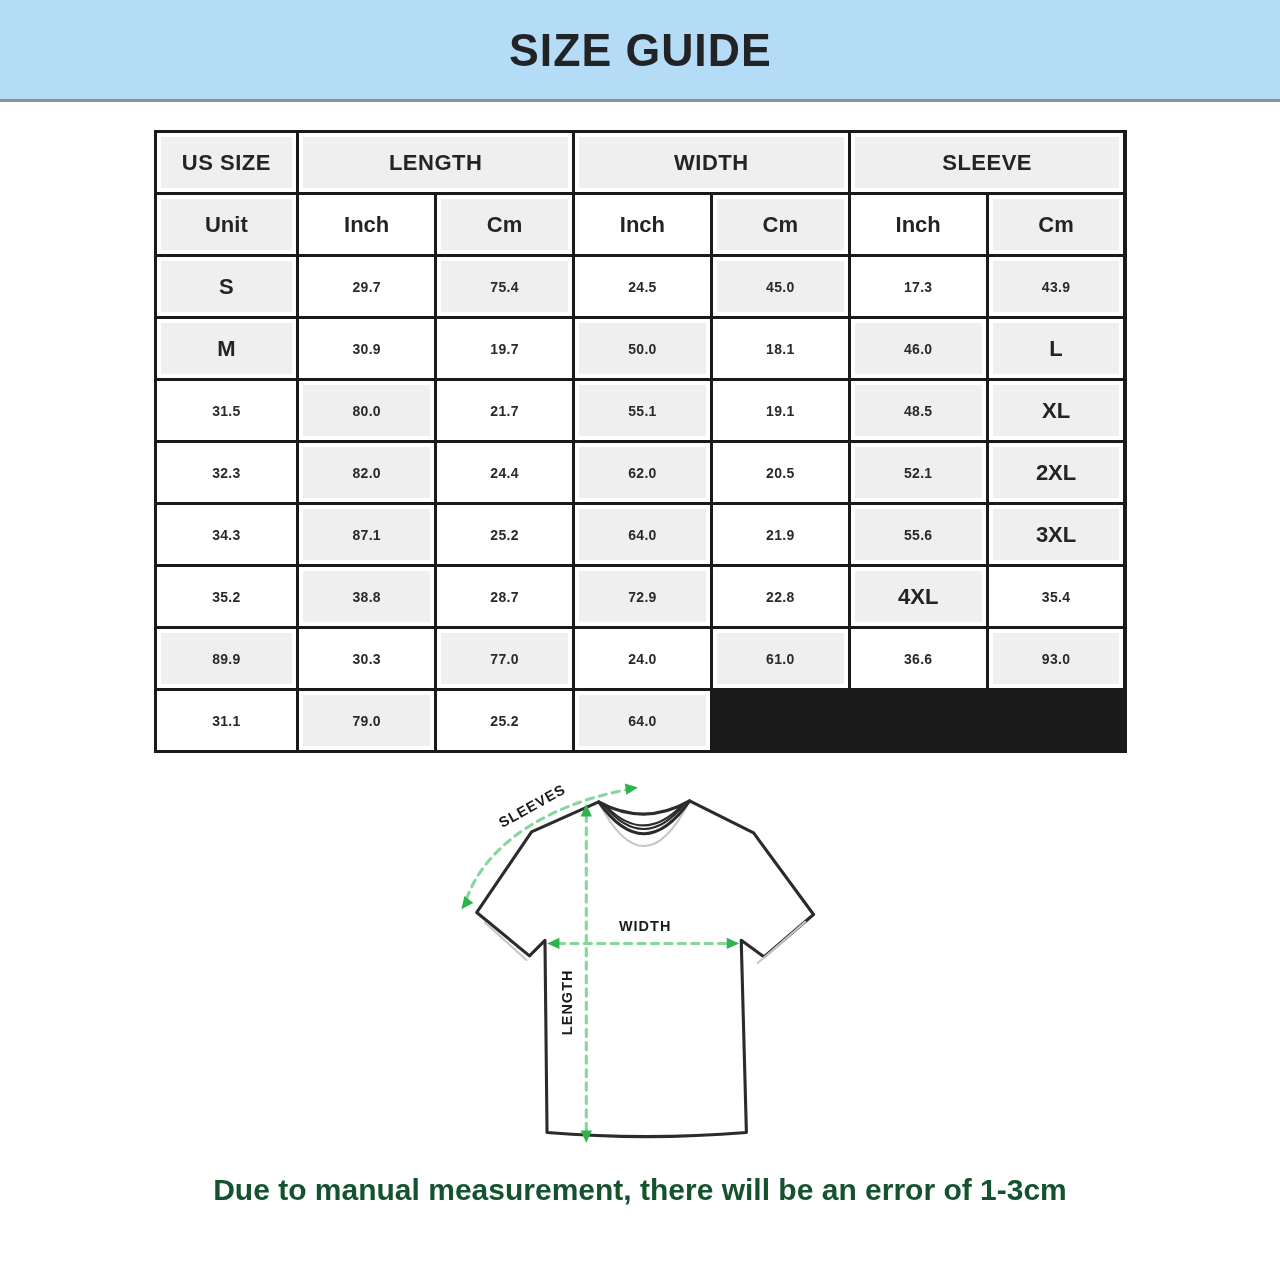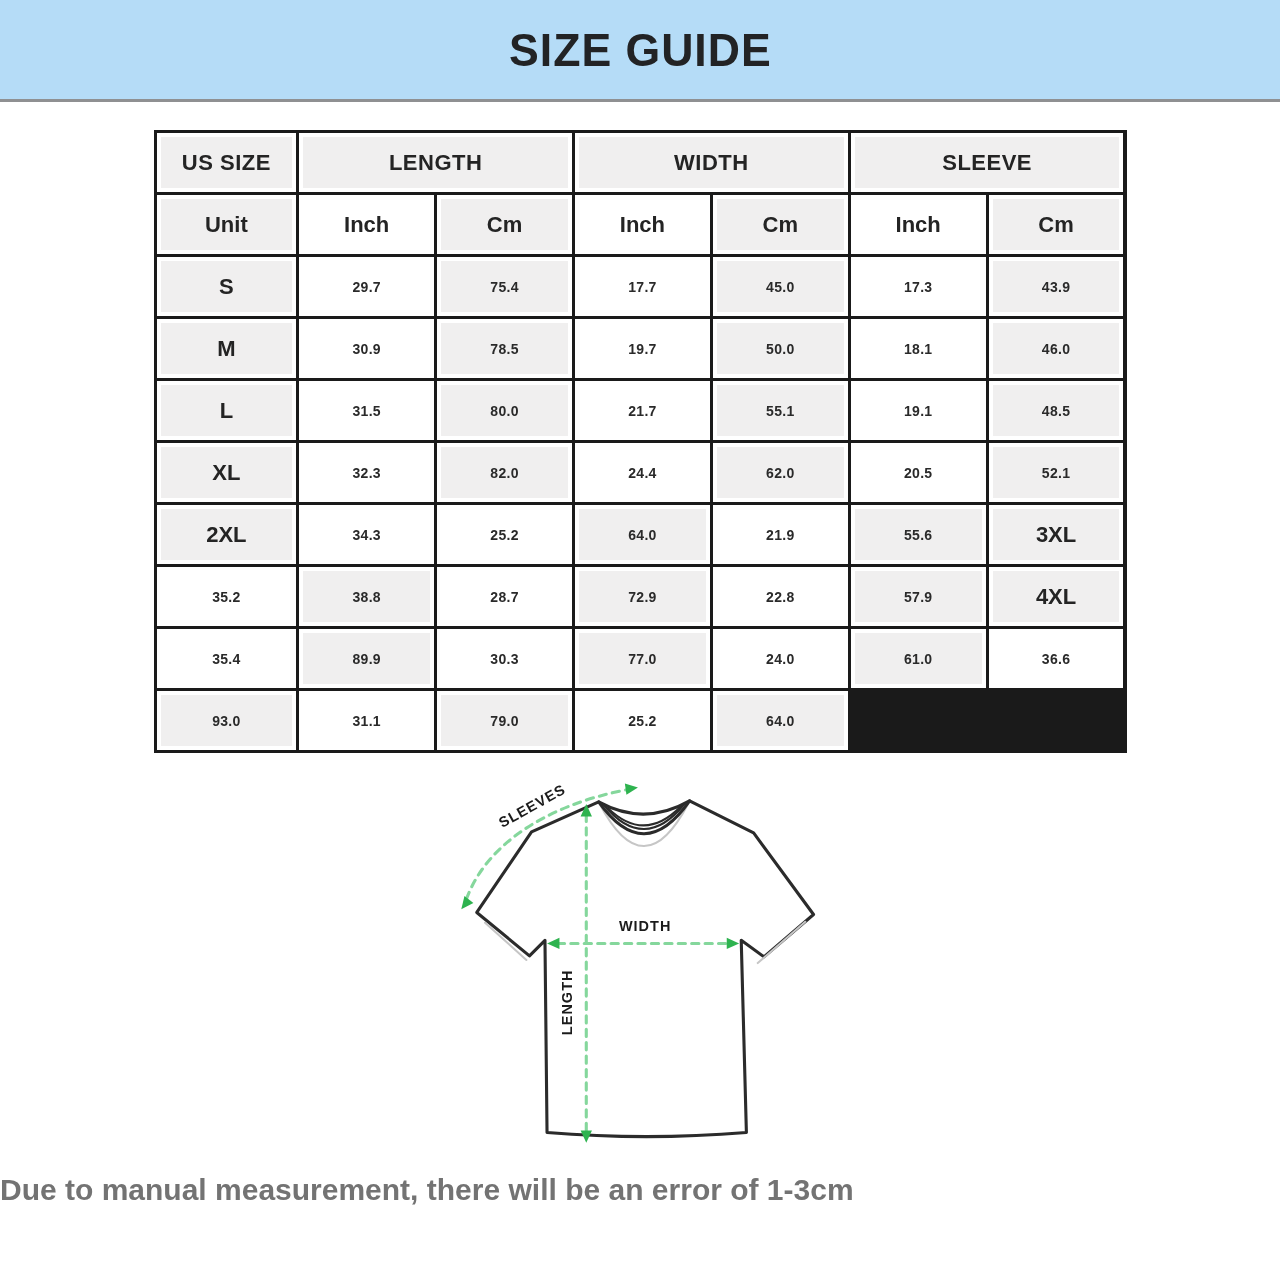--- a/index.html
+++ b/index.html
@@ -61,24 +61,24 @@
   .diagram svg{ display:block; }
   .shirt-line{ fill:#ffffff; stroke:#2b2b2b; stroke-width:3; stroke-linejoin:round; stroke-linecap:round; }
   .collar-line{ fill:none; stroke:#2b2b2b; stroke-linecap:round; }
   .gray-line{ fill:none; stroke:#c6c6c6; stroke-width:2; stroke-linecap:round; }
   .meas-dash{ fill:none; stroke:#85d79c; stroke-width:3; stroke-dasharray:7 6; stroke-linecap:round; }
   .meas-head{ fill:#2eb34f; stroke:none; }
   .diag-label{ font-family:"Liberation Sans",sans-serif; font-size:14px; font-weight:bold; fill:#1b1b1b; letter-spacing:1px; }
   
   .note{
     margin-top:24px;
-    text-align:left;
+    text-align:center;
     font-size:30px;
     font-weight:bold;
-    color:#737373;
+    color:#14532d;
   }
 </style>
 </head>
 <body>
 
 <div class="banner">
   <div class="title">SIZE GUIDE</div>
 </div>
 
 <div class="table-wrap">
@@ -148,21 +148,21 @@
           <span>29.7</span>
         </div>
       </div>
       <div class="cell gray value">
         <div class="fill">
           <span>75.4</span>
         </div>
       </div>
       <div class="cell value">
         <div class="fill">
-          <span>17.7</span>
+          <span>24.5</span>
         </div>
       </div>
       <div class="cell gray value">
         <div class="fill">
           <span>45.0</span>
         </div>
       </div>
       <div class="cell value">
         <div class="fill">
           <span>17.3</span>
@@ -176,25 +176,20 @@
       <div class="cell gray size">
         <div class="fill">
           <span>M</span>
         </div>
       </div>
       <div class="cell value">
         <div class="fill">
           <span>30.9</span>
         </div>
       </div>
-      <div class="cell gray value">
-        <div class="fill">
-          <span>78.5</span>
-        </div>
-      </div>
       <div class="cell value">
         <div class="fill">
           <span>19.7</span>
         </div>
       </div>
       <div class="cell gray value">
         <div class="fill">
           <span>50.0</span>
         </div>
       </div>
@@ -281,20 +276,25 @@
       <div class="cell gray size">
         <div class="fill">
           <span>2XL</span>
         </div>
       </div>
       <div class="cell value">
         <div class="fill">
           <span>34.3</span>
         </div>
       </div>
+      <div class="cell gray value">
+        <div class="fill">
+          <span>87.1</span>
+        </div>
+      </div>
       <div class="cell value">
         <div class="fill">
           <span>25.2</span>
         </div>
       </div>
       <div class="cell gray value">
         <div class="fill">
           <span>64.0</span>
         </div>
       </div>
@@ -329,25 +329,20 @@
         </div>
       </div>
       <div class="cell gray value">
         <div class="fill">
           <span>72.9</span>
         </div>
       </div>
       <div class="cell value">
         <div class="fill">
           <span>22.8</span>
-        </div>
-      </div>
-      <div class="cell gray value">
-        <div class="fill">
-          <span>57.9</span>
         </div>
       </div>
       <div class="cell gray size">
         <div class="fill">
           <span>4XL</span>
         </div>
       </div>
       <div class="cell value">
         <div class="fill">
           <span>35.4</span>

